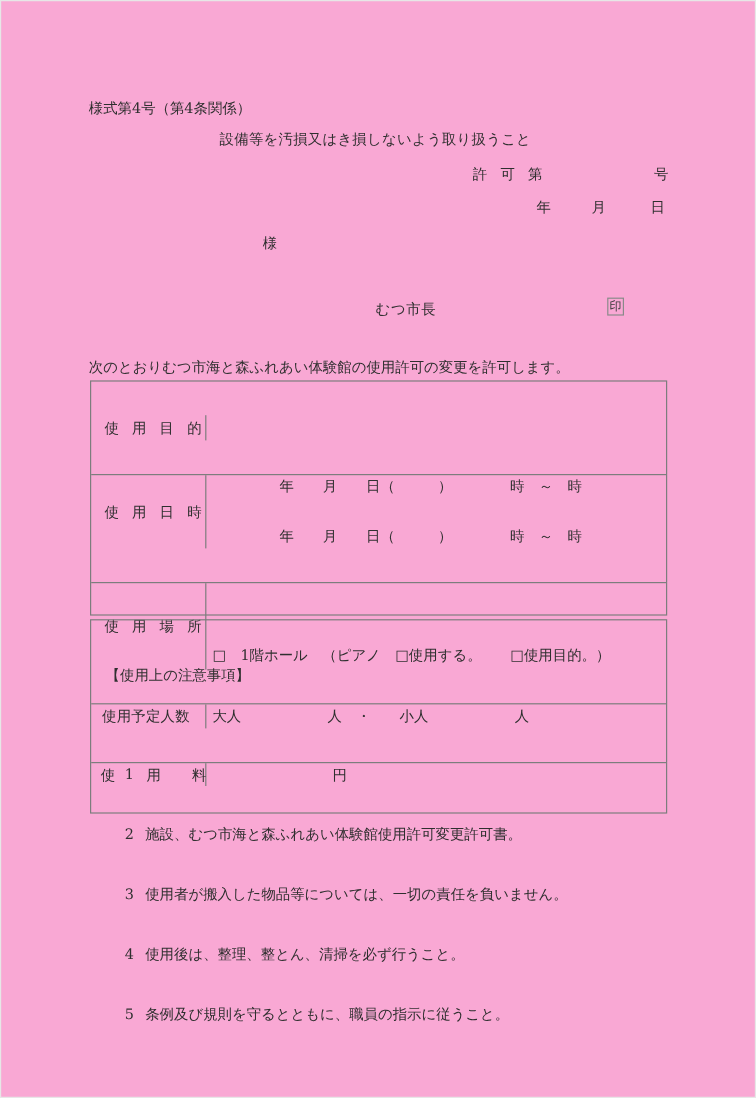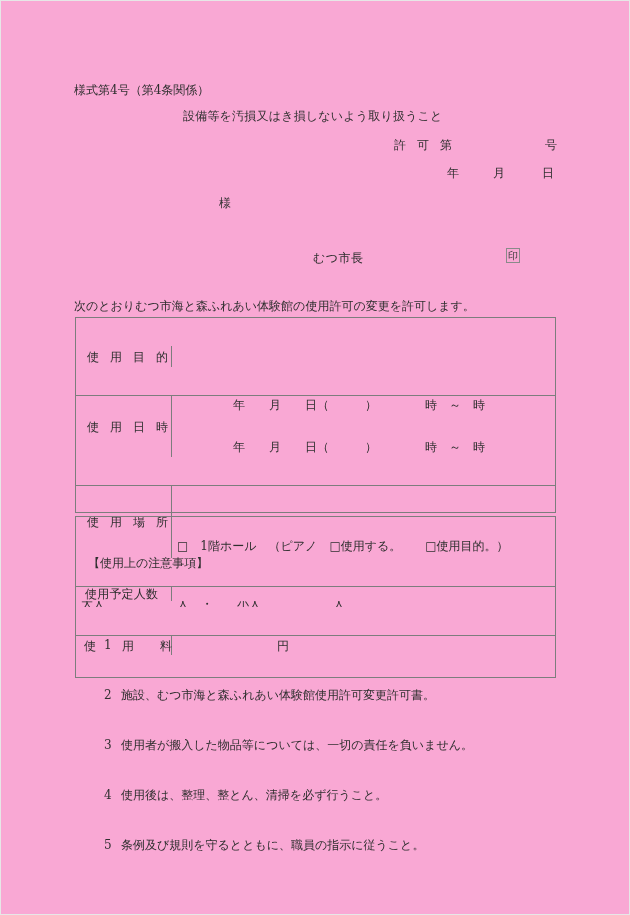--- a/index.html
+++ b/index.html
@@ -33,21 +33,21 @@
 
   .table{
     left:75px;top:317px;width:481px;height:196px;
     border:1px solid #7d7d7d;box-sizing:border-box;
   }
   .trow{display:flex;box-sizing:border-box;}
   .trow + .trow{border-top:1px solid #7d7d7d;}
   .r1{height:21px;}
   .r2{height:62px;}
   .r3{height:73px;}
-  .r4{height:21px;flex-direction:column;}
+  .r4{height:21px;}
   .r5{height:20px;}
   .tlabel{
     width:96px;flex:none;border-right:1px solid #7d7d7d;
     box-sizing:border-box;display:flex;align-items:center;
     overflow:visible;white-space:nowrap;
   }
   .tlabel span{white-space:pre;}
   .l4{padding-left:11px;letter-spacing:11px;}
   .l6{padding-left:9px;letter-spacing:0.2px;}
   .l3{padding-left:8px;letter-spacing:26px;}

